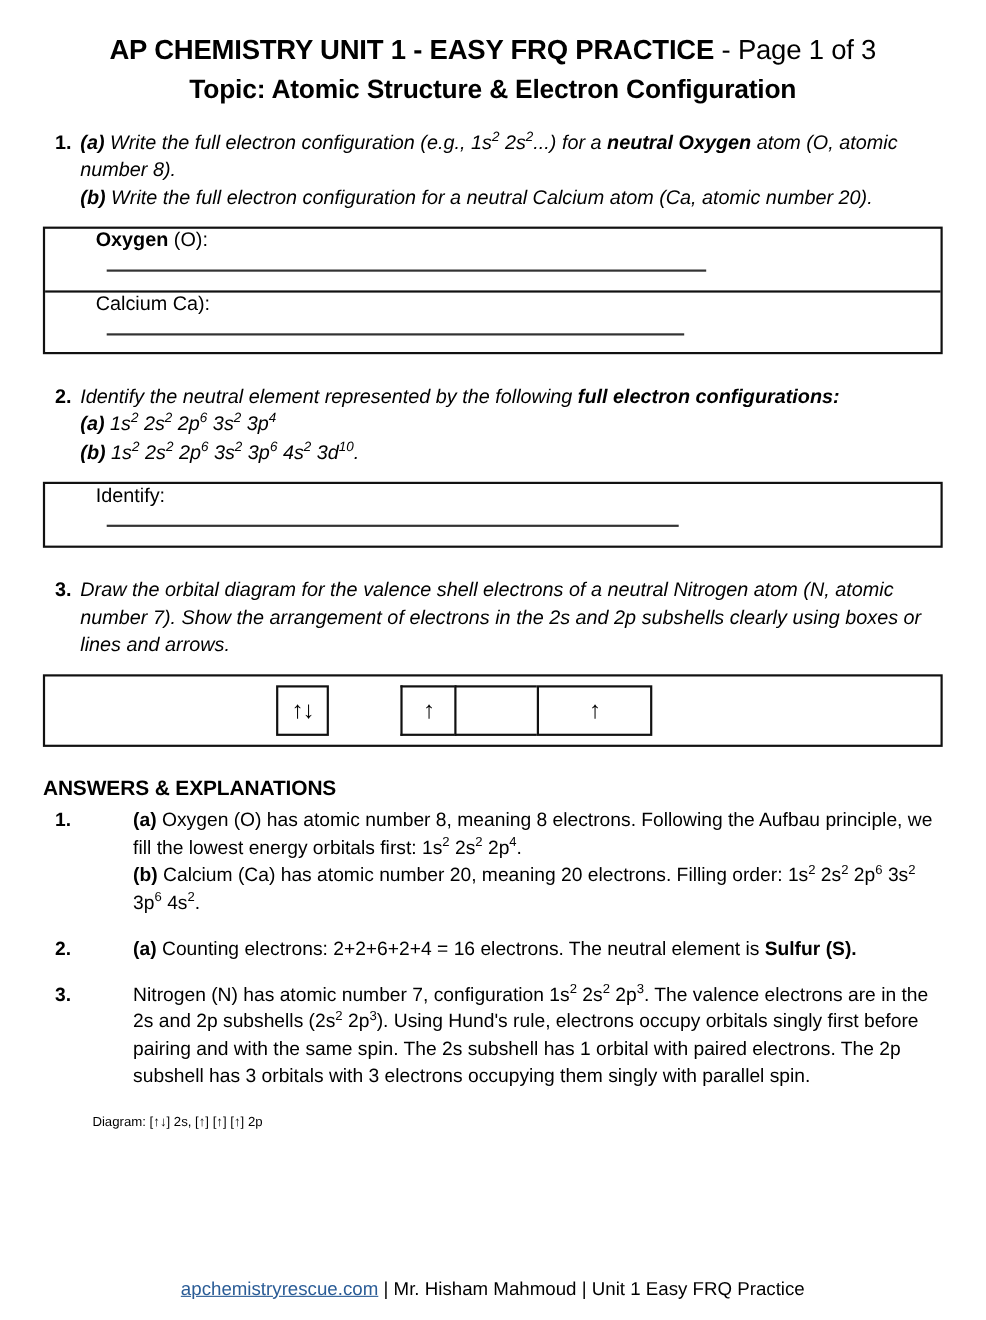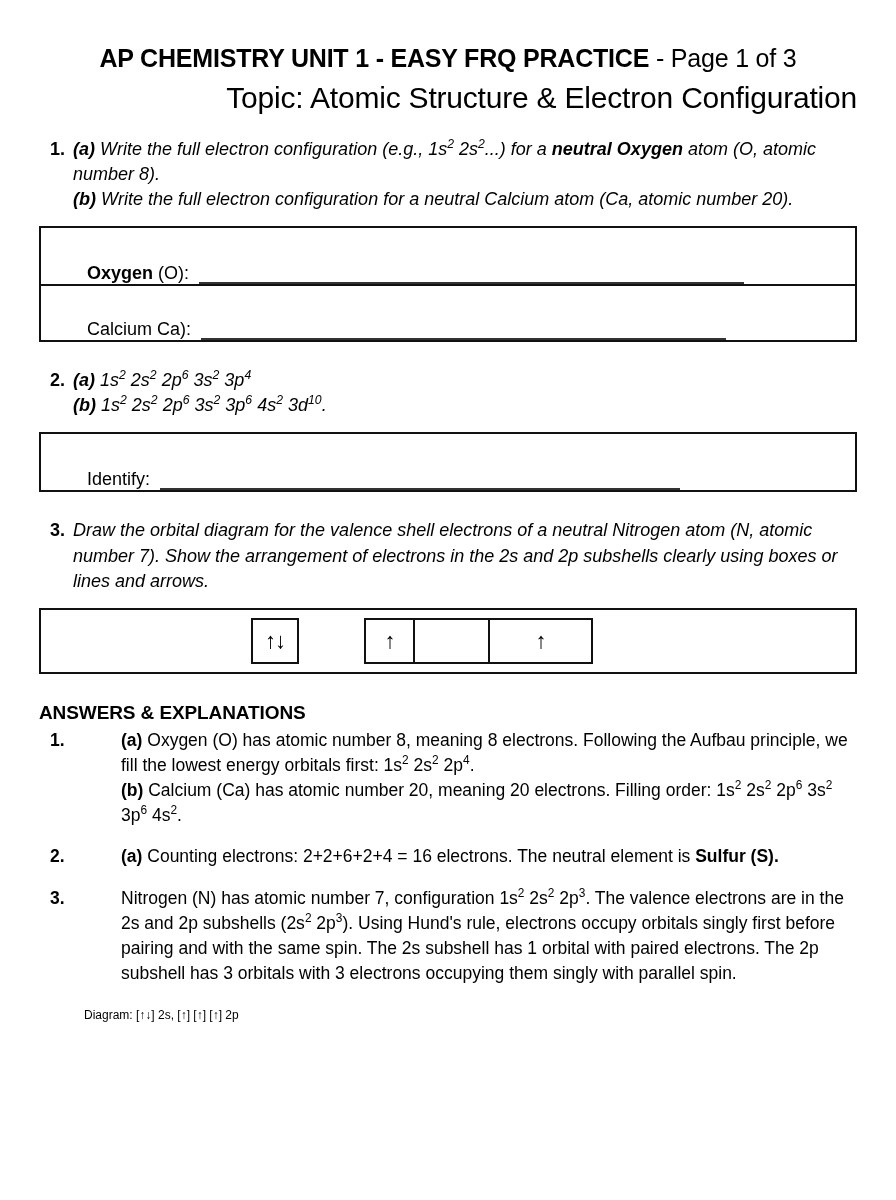--- a/index.html
+++ b/index.html
@@ -13,46 +13,45 @@
     font-family: "Liberation Sans", "DejaVu Sans", sans-serif;
     color: #000000;
     position: relative;
     overflow: hidden;
   }
   .page {
     position: relative;
     width: 896px;
     height: 1200px;
     box-sizing: border-box;
-    padding: 16px 39px;
+    padding: 4px 39px;
   }
 
   
   .header {
     text-align: center;
     padding-top: 26px;
     line-height: 1.30;
   }
   .title-line1 {
     font-size: 25px;
     letter-spacing: -0.2px;
     white-space: nowrap;
   }
   .title-line1 .strong {
     font-weight: bold;
   }
   .title-line1 .light {
     font-weight: normal;
   }
   .title-line2 {
-    font-size: 30px;
-    font-weight: normal;
+    font-size: 24px;
+    font-weight: bold;
     margin-top: 3px;
     letter-spacing: -0.2px;
-    text-align: right;
   }
 
   
   .qlist {
     margin-top: 20px;
   }
   .q {
     display: flex;
     align-items: flex-start;
     font-size: 18px;
@@ -82,25 +81,26 @@
   }
 
   
   .ansbox {
     border: 2px solid #111111;
     box-sizing: border-box;
     margin-top: 14px;
   }
   .ansbox .row {
     display: flex;
-    align-items: flex-end;
+    align-items: flex-start;
     height: 56px;
     padding-left: 46px;
     box-sizing: border-box;
     font-size: 18px;
+    flex-direction: column;
   }
   .ansbox .row + .row {
     border-top: 2px solid #111111;
   }
   .row .lbl {
     white-space: nowrap;
   }
   .row .blank {
     display: inline-block;
     border-bottom: 2px solid #333333;
@@ -223,20 +223,21 @@
       </div>
       <div class="row">
         <span class="lbl">Calcium Ca):</span>
         <span class="blank blank-525"></span>
       </div>
     </div>
 
     <div class="q" style="margin-top:26px">
       <div class="q-num">2.</div>
       <div class="q-body">
+        <p><span>Identify the neutral element represented by the following </span><b>full electron configurations:</b></p>
         <p><b>(a)</b> <span id="q2-config-a"><span>1s</span><sup>2</sup><span> 2s</span><sup>2</sup><span> 2p</span><sup>6</sup><span> 3s</span><sup>2</sup><span> 3p</span><sup>4</sup></span></p>
         <p><b>(b)</b> <span id="q2-config-b"><span>1s</span><sup>2</sup><span> 2s</span><sup>2</sup><span> 2p</span><sup>6</sup><span> 3s</span><sup>2</sup><span> 3p</span><sup>6</sup><span> 4s</span><sup>2</sup><span> 3d</span><sup>10</sup></span><span>.</span></p>
       </div>
     </div>
 
     <div class="ansbox">
       <div class="row">
         <span class="lbl">Identify:</span>
         <span class="blank blank-520"></span>
       </div>
@@ -285,14 +286,17 @@
     <div class="a" style="margin-top:17px">
       <div class="a-num">3.</div>
       <div class="a-body">
         <p><span>Nitrogen (N) has atomic number 7, configuration </span><span id="a3-config-1"><span>1s</span><sup>2</sup><span> 2s</span><sup>2</sup><span> 2p</span><sup>3</sup></span><span>. The valence electrons are in the 2s and 2p subshells (</span><span id="a3-config-2"><span>2s</span><sup>2</sup><span> 2p</span><sup>3</sup></span><span>). Using Hund's rule, electrons occupy orbitals singly first before pairing and with the same spin. The 2s subshell has 1 orbital with paired electrons. The 2p subshell has 3 orbitals with 3 electrons occupying them singly with parallel spin.</span></p>
       </div>
     </div>
 
     <div class="diagram-line">Diagram: [↑↓] 2s, [↑] [↑] [↑] 2p</div>
   </div>
 
+  <div class="footer">
+    <span class="link">apchemistryrescue.com</span><span class="sep"> | </span><span class="ftext">Mr. Hisham Mahmoud</span><span class="sep"> | </span><span class="ftext">Unit 1 Easy FRQ Practice</span>
+  </div>
 
 </div>
 
 </body></html>

